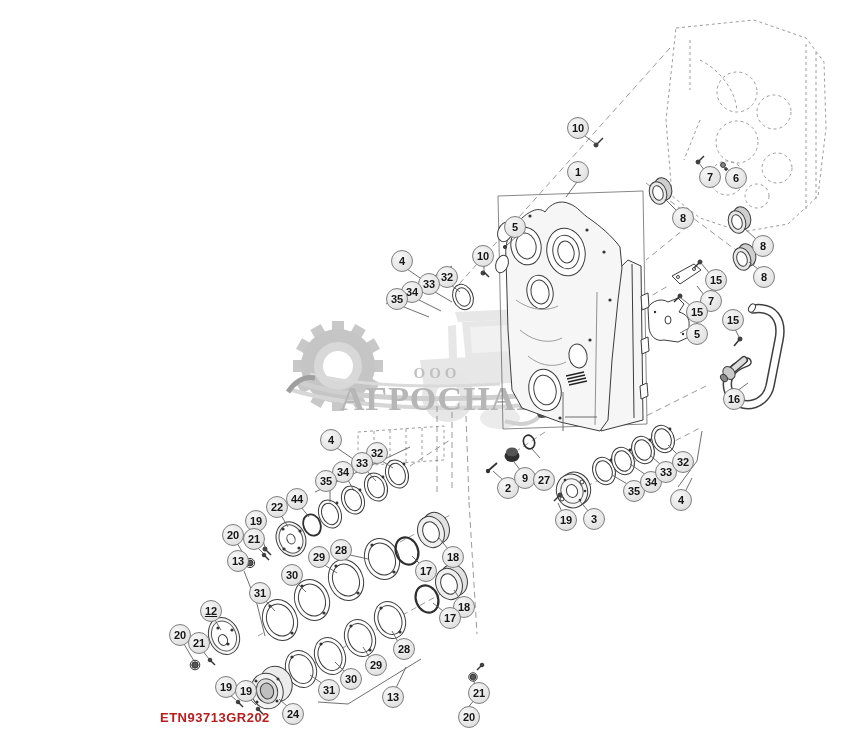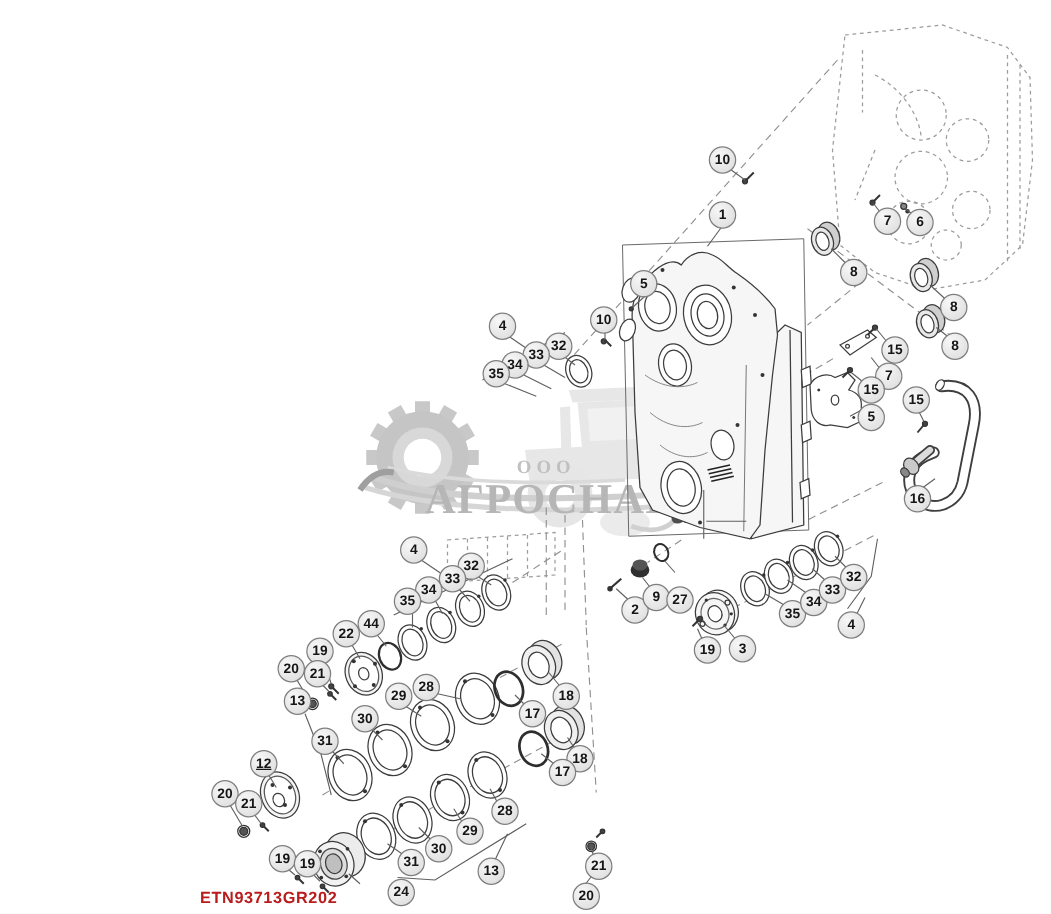--- a/index.html
+++ b/index.html
@@ -484,21 +484,21 @@
       <div class="callout" style="left: 249px; top: 582px;">31</div>
       <div class="callout" style="left: 442px; top: 546px;">18</div>
       <div class="callout" style="left: 415px; top: 560px;">17</div>
       <div class="callout" style="left: 453px; top: 596px;">18</div>
       <div class="callout" style="left: 439px; top: 607px;">17</div>
       <div class="callout" style="left: 200px; top: 600px; text-decoration: underline;">12</div>
       <div class="callout" style="left: 169px; top: 624px;">20</div>
       <div class="callout" style="left: 188px; top: 632px;">21</div>
       <div class="callout" style="left: 215px; top: 676px;">19</div>
       <div class="callout" style="left: 235px; top: 680px;">19</div>
-      <div class="callout" style="left: 282px; top: 703px; margin-left: 28px;">24</div>
+      <div class="callout" style="left: 282px; top: 703px;">24</div>
       <div class="callout" style="left: 318px; top: 679px;">31</div>
       <div class="callout" style="left: 340px; top: 668px;">30</div>
       <div class="callout" style="left: 365px; top: 654px;">29</div>
       <div class="callout" style="left: 393px; top: 638px;">28</div>
       <div class="callout" style="left: 382px; top: 686px;">13</div>
       <div class="callout" style="left: 468px; top: 682px;">21</div>
       <div class="callout" style="left: 458px; top: 706px;">20</div>
       <div class="callout" style="left: 497px; top: 477px;">2</div>
       <div class="callout" style="left: 514px; top: 467px;">9</div>
       <div class="callout" style="left: 533px; top: 469px;">27</div>

